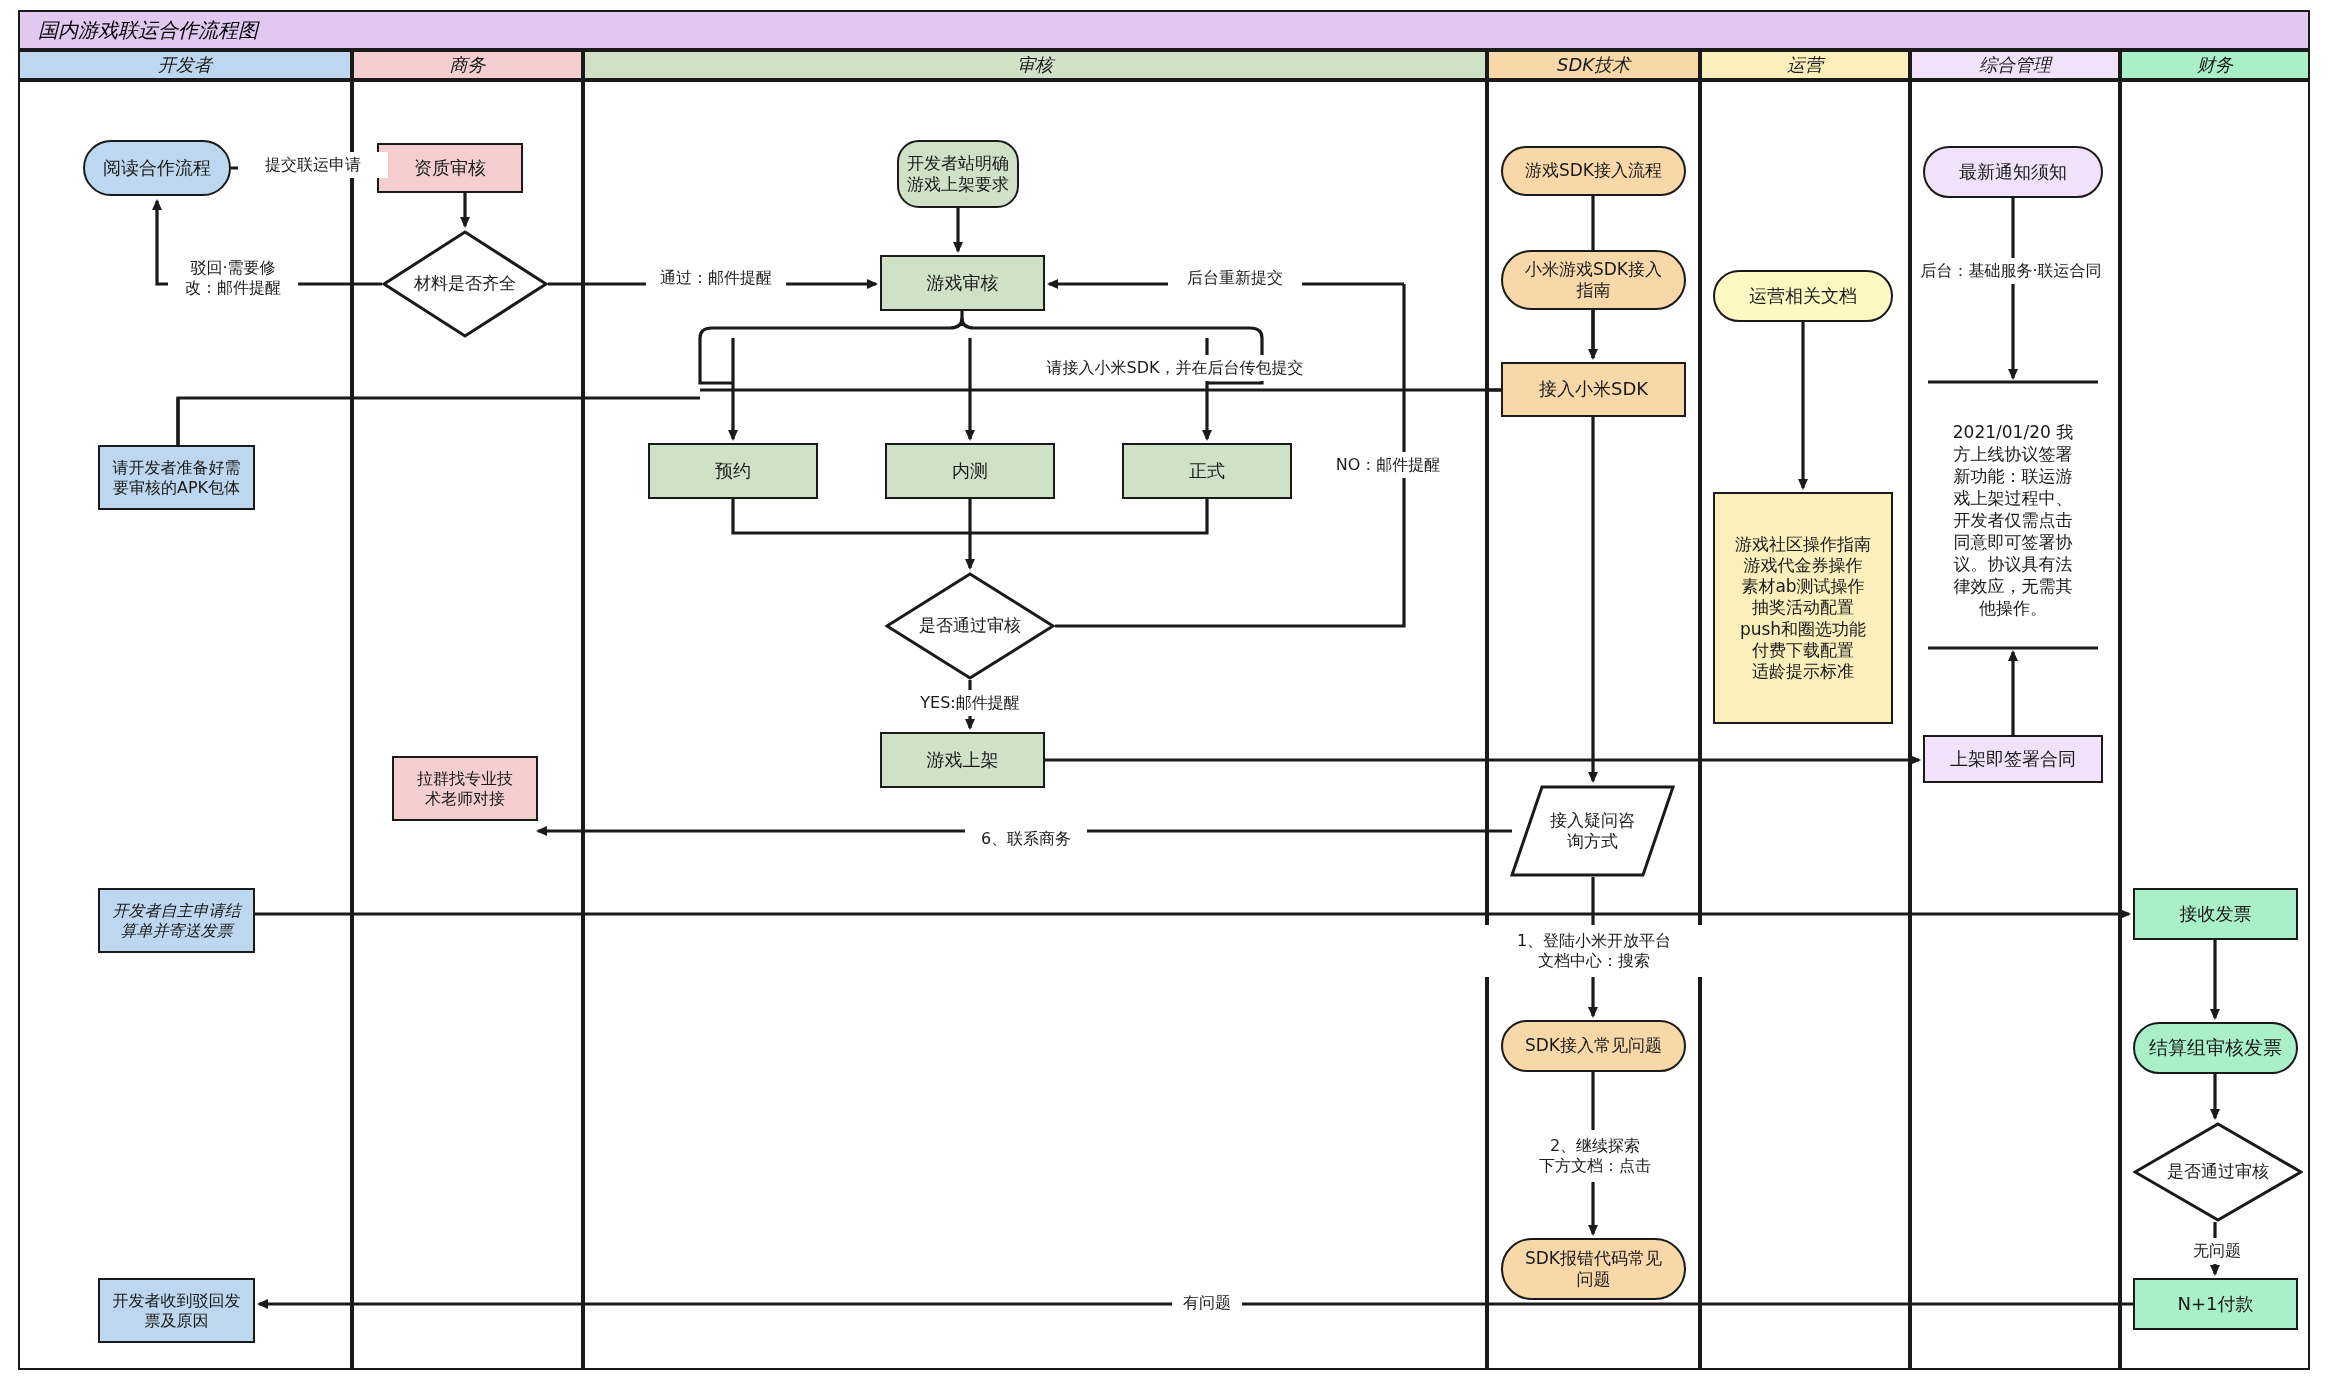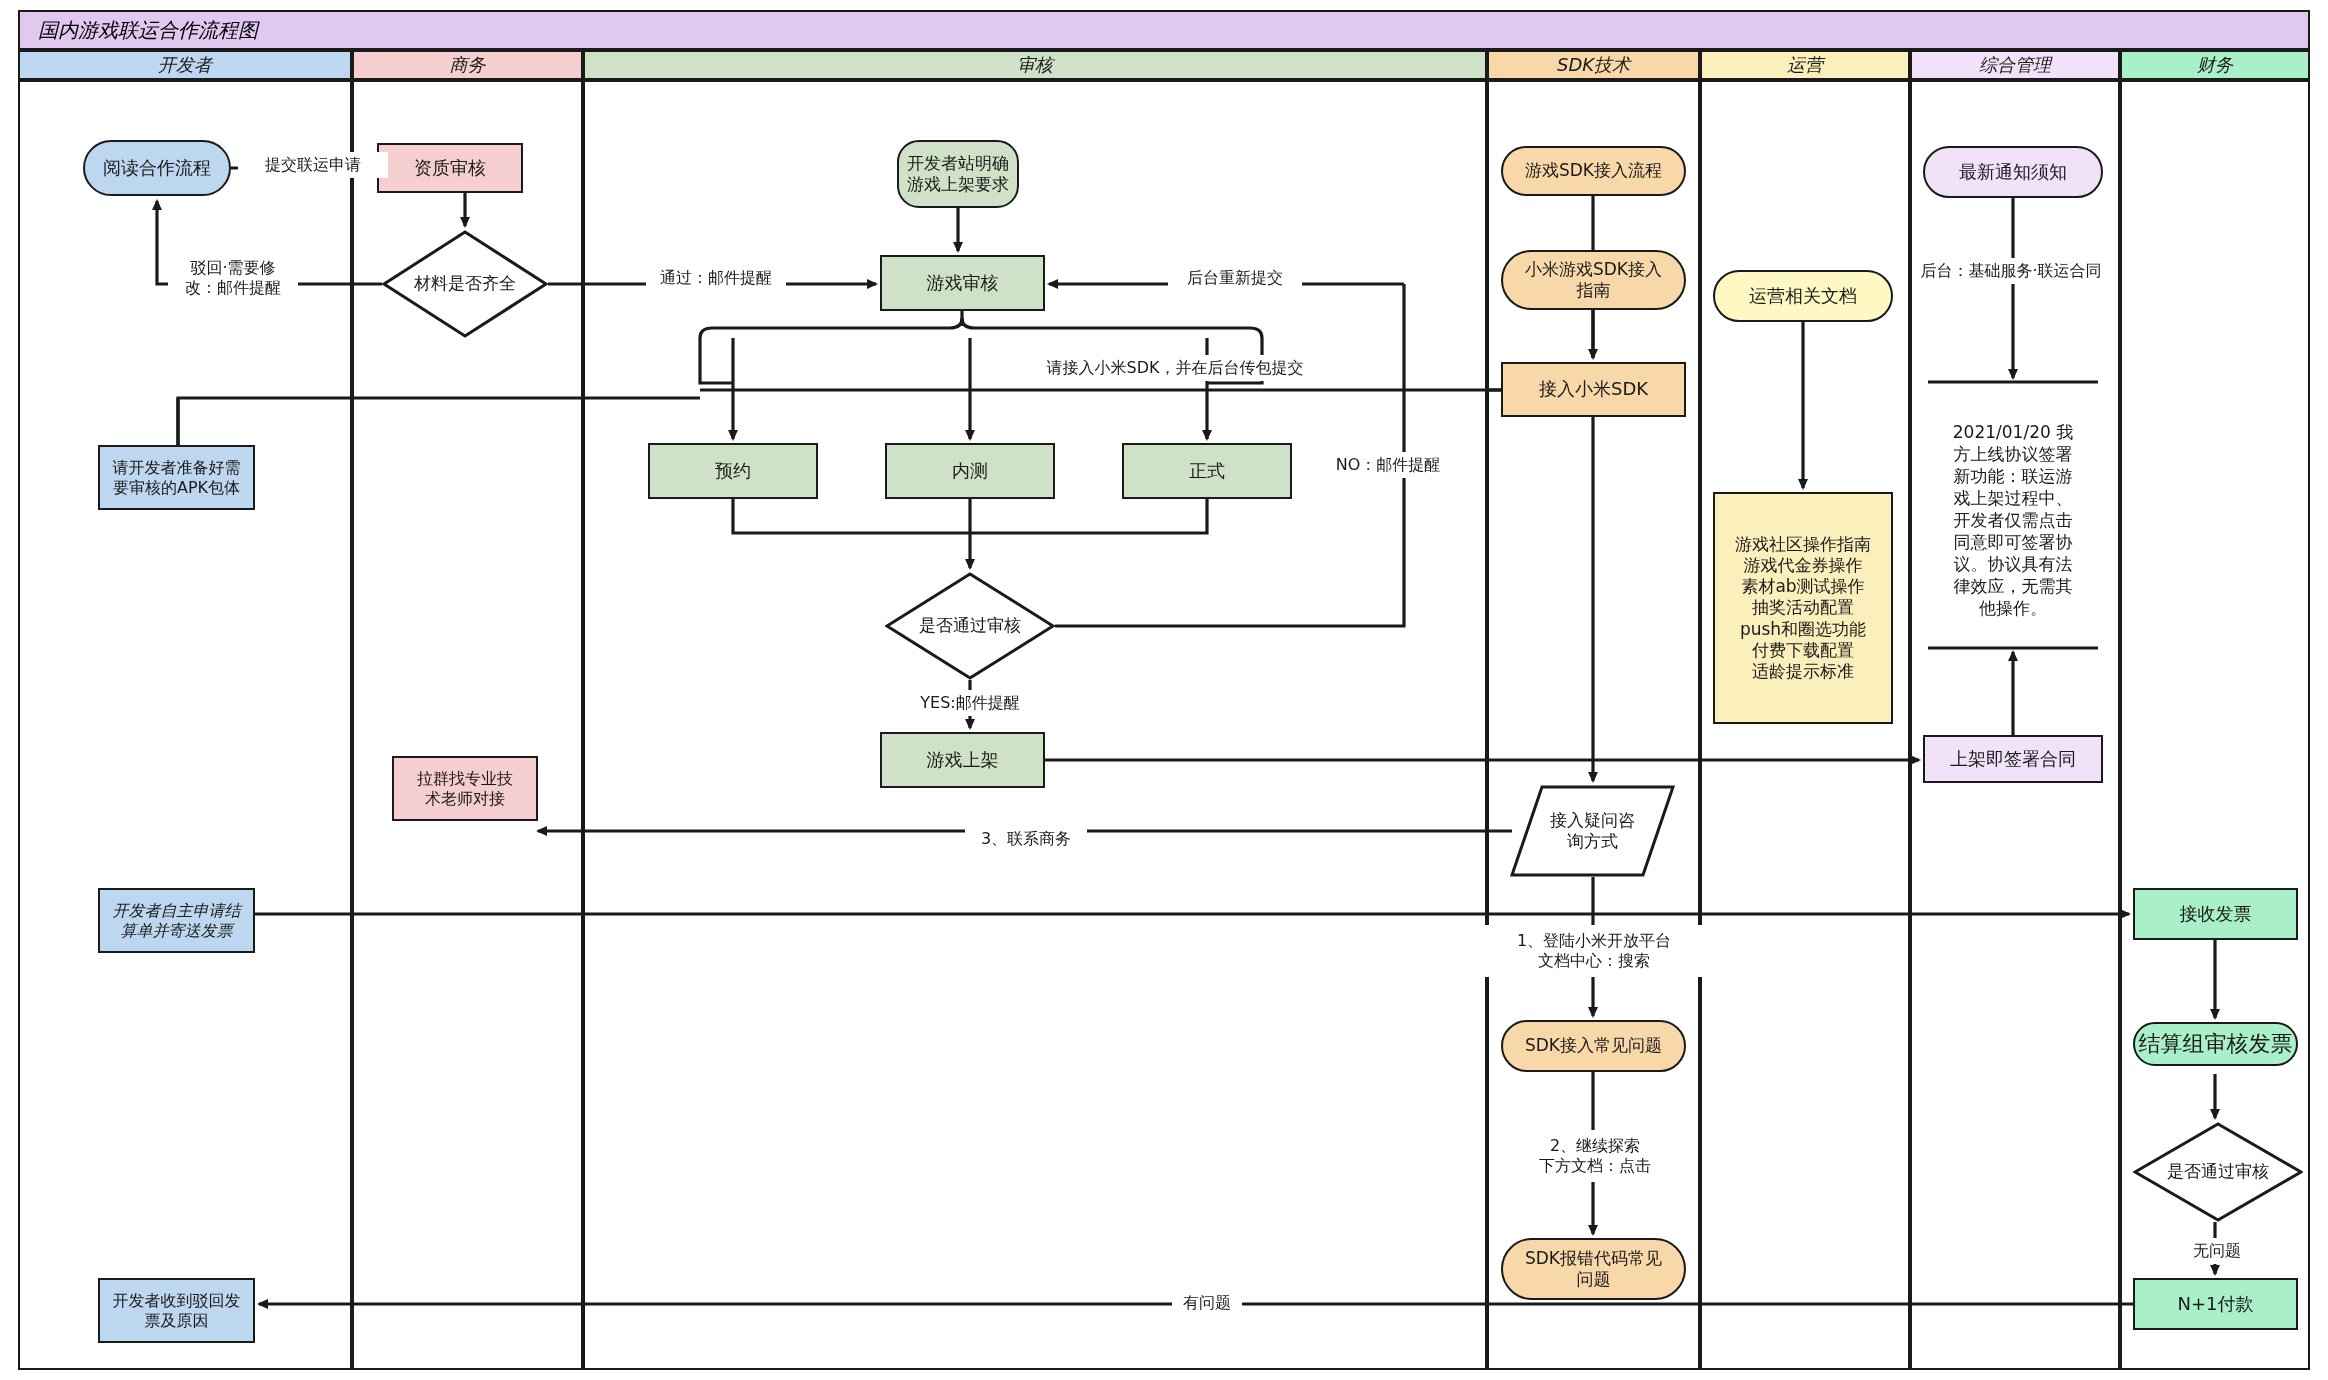--- a/index.html
+++ b/index.html
@@ -176,21 +176,21 @@
     <div class="node rect" style="left: 1713px; top: 492px; width: 180px; height: 232px; font-size: 17px; background: rgb(251, 240, 188);"><span>游戏社区操作指南
 游戏代金券操作
 素材ab测试操作
 抽奖活动配置
 push和圈选功能
 付费下载配置
 适龄提示标准</span></div>
     <div class="node stadium" style="left: 1923px; top: 146px; width: 180px; height: 52px; font-size: 18px; background: rgb(241, 226, 249);"><span>最新通知须知</span></div>
     <div class="node rect" style="left: 1923px; top: 735px; width: 180px; height: 48px; font-size: 18px; background: rgb(241, 226, 249);"><span>上架即签署合同</span></div>
     <div class="node rect" style="left: 2133px; top: 888px; width: 165px; height: 52px; font-size: 18px; background: rgb(169, 240, 200);"><span>接收发票</span></div>
-    <div class="node stadium" style="left: 2133px; top: 1022px; width: 165px; height: 44px; font-size: 22px; background: rgb(169, 240, 200);"><span>结算组审核发票</span></div>
+    <div class="node stadium" style="left: 2133px; top: 1022px; width: 165px; height: 52px; font-size: 19px; background: rgb(169, 240, 200);"><span>结算组审核发票</span></div>
     <div class="node diamond" style="left: 2133px; top: 1122px; width: 170px; height: 100px; font-size: 17px;"><svg class="dmshape" viewBox="0 0 170 100" preserveAspectRatio="none">
         <polygon points="85,2 168,50 85,98 2,50" fill="#ffffff" stroke="#1a1a1a" stroke-width="3"></polygon>
       </svg><span class="dmlabel">是否通过审核</span></div>
     <div class="node rect" style="left: 2133px; top: 1278px; width: 165px; height: 52px; font-size: 18px; background: rgb(169, 240, 200);"><span>N+1付款</span></div>
     <div class="plain" style="left: 1920px; top: 400px; width: 186px; height: 240px; font-size: 17px;"><span>2021/01/20 我
 方上线协议签署
 新功能：联运游
 戏上架过程中、
 开发者仅需点击
 同意即可签署协
@@ -198,21 +198,21 @@
 律效应，无需其
 他操作。</span></div>
     <div class="edgelabel" style="left: 238px; top: 152px; width: 150px; height: 26px; font-size: 16px;"><span>提交联运申请</span></div>
     <div class="edgelabel" style="left: 168px; top: 250px; width: 130px; height: 56px; font-size: 16px;"><span>驳回·需要修
 改：邮件提醒</span></div>
     <div class="edgelabel" style="left: 646px; top: 265px; width: 140px; height: 26px; font-size: 16px;"><span>通过：邮件提醒</span></div>
     <div class="edgelabel" style="left: 1168px; top: 265px; width: 134px; height: 26px; font-size: 16px;"><span>后台重新提交</span></div>
     <div class="edgelabel" style="left: 1025px; top: 355px; width: 300px; height: 26px; font-size: 16px;"><span>请接入小米SDK，并在后台传包提交</span></div>
     <div class="edgelabel" style="left: 1320px; top: 452px; width: 136px; height: 26px; font-size: 16px;"><span>NO：邮件提醒</span></div>
     <div class="edgelabel" style="left: 905px; top: 690px; width: 130px; height: 26px; font-size: 16px;"><span>YES:邮件提醒</span></div>
-    <div class="edgelabel" style="left: 965px; top: 826px; width: 122px; height: 26px; font-size: 16px;"><span>3、联系商务</span></div>
+    <div class="edgelabel" style="left: 965px; top: 826px; width: 122px; height: 26px; font-size: 16px;"><span>6、联系商务</span></div>
     <div class="edgelabel" style="left: 1480px; top: 925px; width: 228px; height: 52px; font-size: 16px;"><span>1、登陆小米开放平台
 文档中心：搜索</span></div>
     <div class="edgelabel" style="left: 1510px; top: 1130px; width: 170px; height: 52px; font-size: 16px;"><span>2、继续探索
 下方文档：点击</span></div>
     <div class="edgelabel" style="left: 1172px; top: 1290px; width: 70px; height: 26px; font-size: 16px;"><span>有问题</span></div>
     <div class="edgelabel" style="left: 1913px; top: 258px; width: 196px; height: 26px; font-size: 16px;"><span>后台：基础服务·联运合同</span></div>
     <div class="edgelabel" style="left: 2182px; top: 1238px; width: 70px; height: 26px; font-size: 16px;"><span>无问题</span></div>
   </div>
 
 </body></html>

